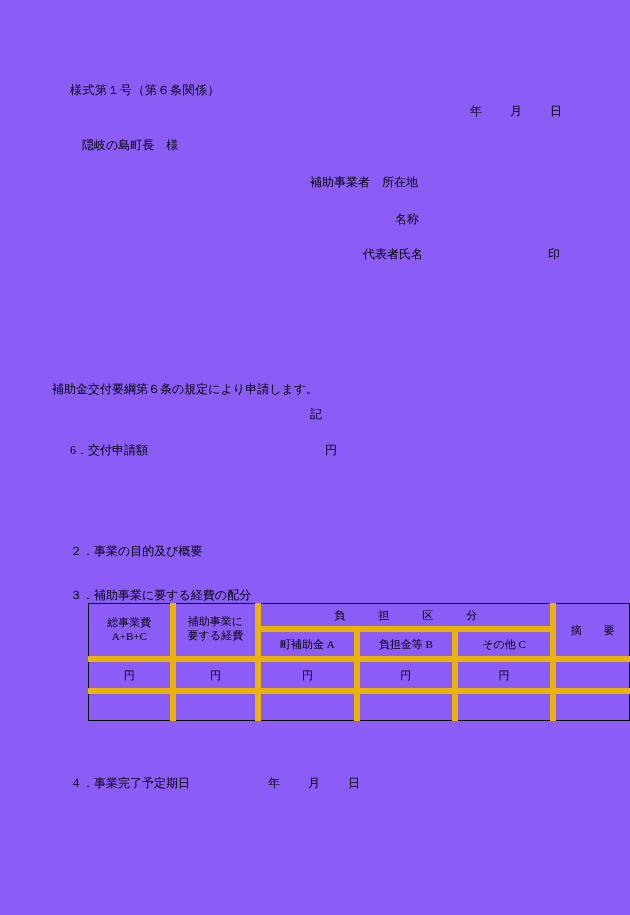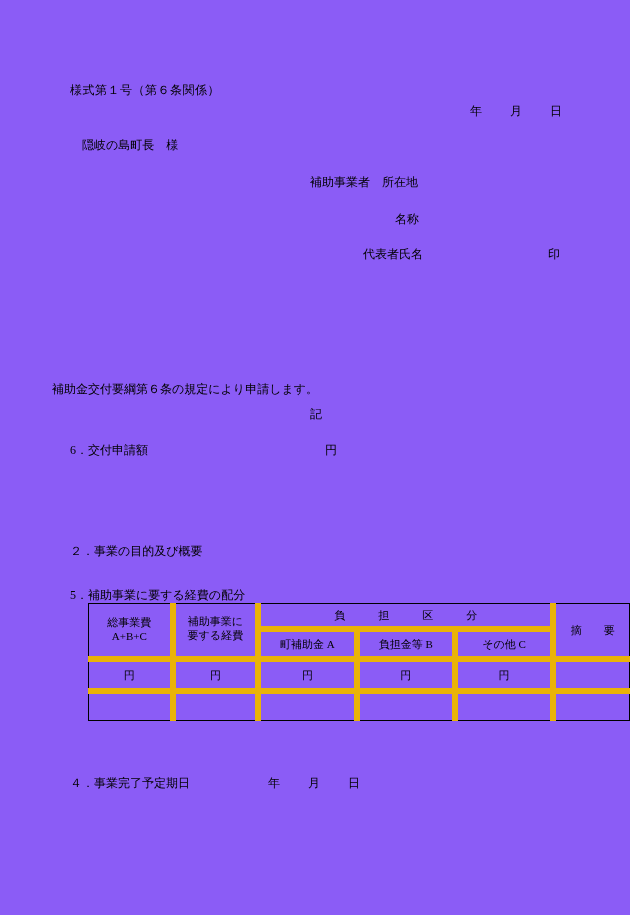--- a/index.html
+++ b/index.html
@@ -146,21 +146,21 @@
 
   <div class="abs body-2">補助金交付要綱第６条の規定により申請します。</div>
 
   <div class="abs ki">記</div>
 
   <div class="abs item1">6．交付申請額</div>
   <div class="abs item1-unit">円</div>
 
   <div class="abs item2">２．事業の目的及び概要</div>
 
-  <div class="abs item3">5．補助事業に要する経費の配分</div>
+  <div class="abs item3">３．補助事業に要する経費の配分</div>
 
   <div class="tbl-wrap">
     <table class="alloc">
       <tbody>
           <tr class="hrow1">
         <td class="c-total outer-left outer-top two-line" rowspan="2"><span>総事業費</span><br><span>A+B+C</span></td>
         <td class="c-need outer-top two-line" rowspan="2"><span>補助事業に</span><br><span>要する経費</span></td>
         <td class="outer-top" colspan="3">負　　　担　　　区　　　分</td>
         <td class="c-note outer-top outer-right" rowspan="2">摘　　要</td>
       </tr>

